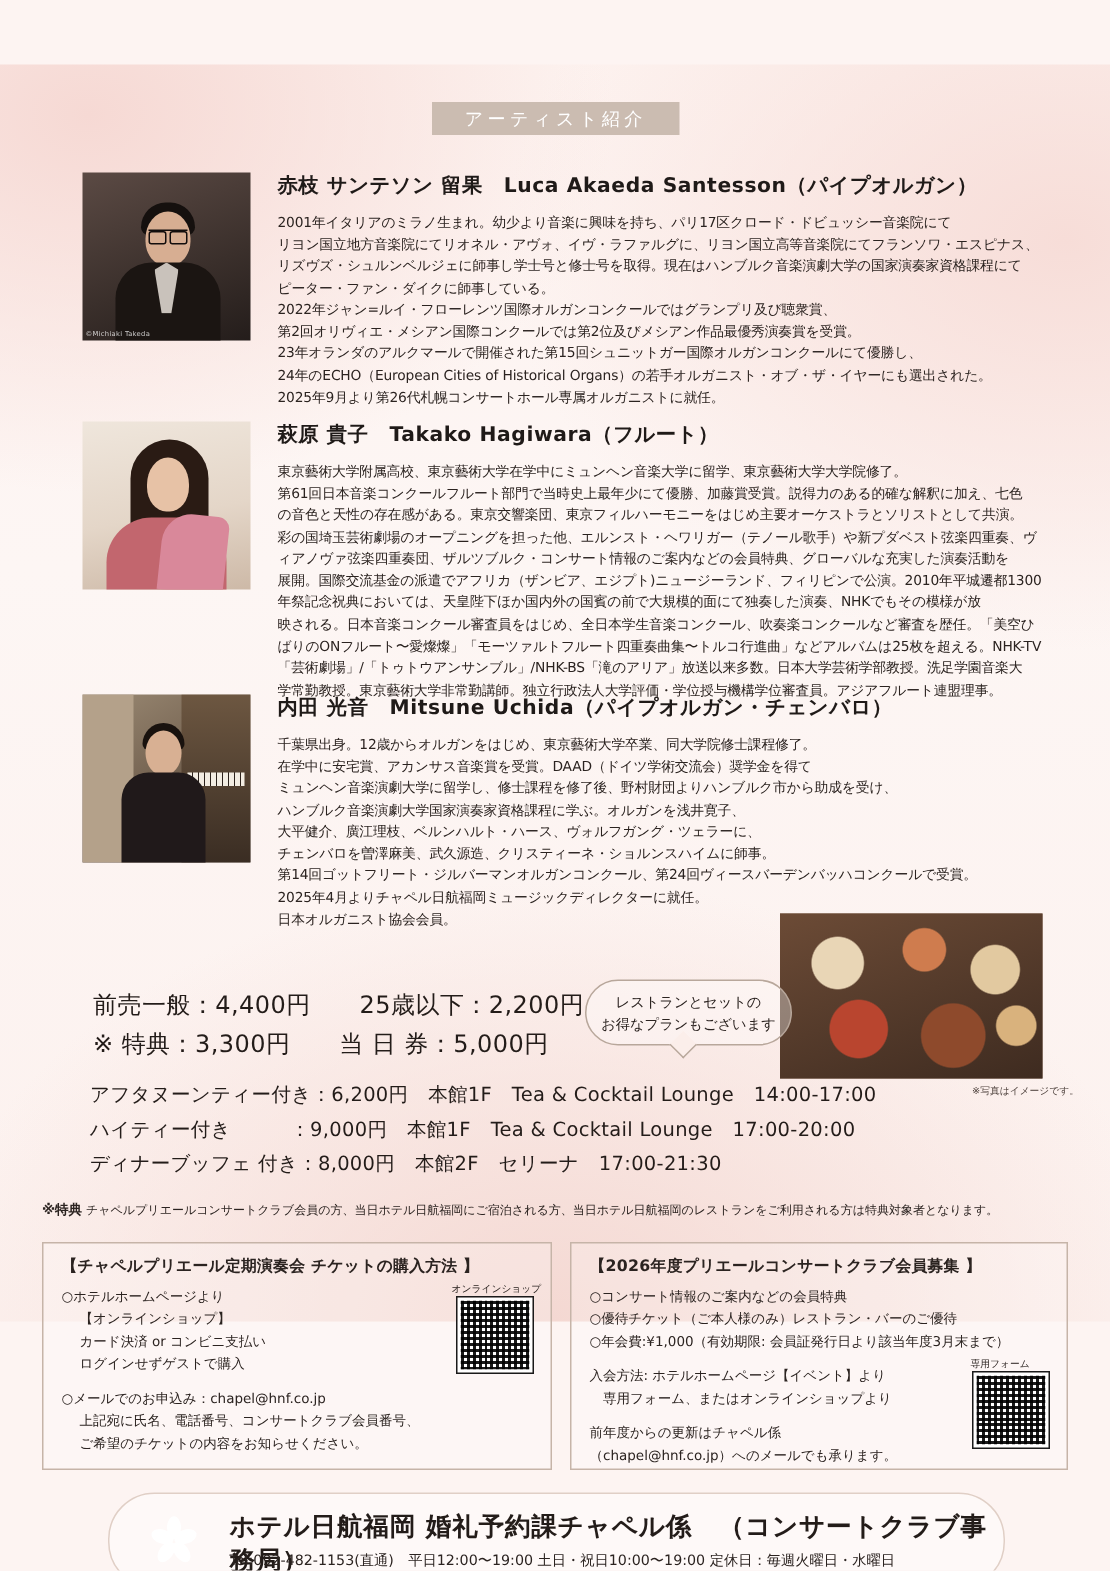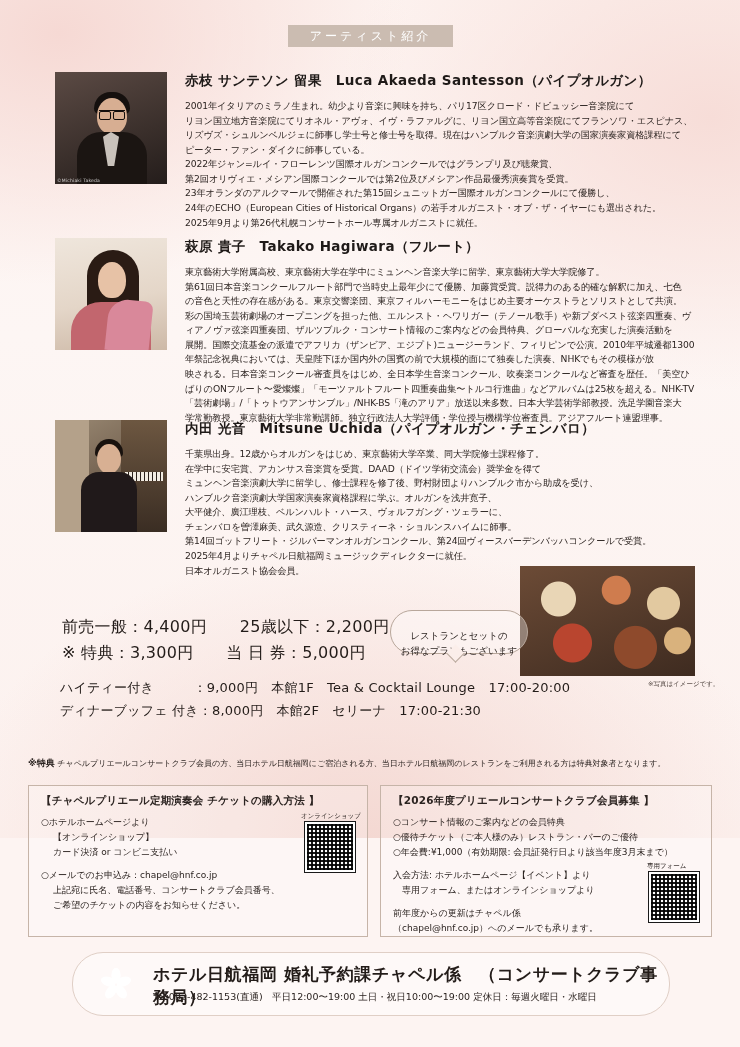--- a/index.html
+++ b/index.html
@@ -17,20 +17,21 @@
   }
   .page {
     position: relative;
     width: 740px;
     height: 838px;
     background:
       radial-gradient(ellipse 500px 360px at 8% 4%, #f6d9d4 0%, rgba(246,217,212,0) 70%),
       radial-gradient(ellipse 520px 380px at 96% 14%, #f7ddd8 0%, rgba(247,221,216,0) 72%),
       radial-gradient(ellipse 600px 420px at 50% 100%, #f4d8d2 0%, rgba(244,216,210,0) 70%),
       linear-gradient(180deg, #fdf3f0 0%, #fdf6f4 40%, #fcf1ee 100%);
+    margin-top: 43px;
   }
 
   
   .section-title {
     position: absolute;
     left: 288px;
     top: 25px;
     width: 165px;
     height: 22px;
     background: #cbbcb1;
@@ -208,21 +209,21 @@
     left: 390px;
     top: 610px;
     width: 138px;
     height: 44px;
     border: 1px solid #b8a79b;
     border-radius: 22px;
     background: rgba(255,255,255,.35);
     text-align: center;
     font-size: 9.5px;
     line-height: 15px;
-    padding-top: 17px;
+    padding-top: 7px;
     box-sizing: border-box;
     color: #2b2320;
   }
   .plan-bubble .tail {
     position: absolute;
     left: 58px;
     bottom: -7px;
     width: 12px;
     height: 12px;
     background: #fbeeea;
@@ -423,34 +424,36 @@
     <div>お得なプランもございます</div>
     <div class="tail"></div>
   </div>
 
   <div class="prices">
     <div>前売一般：4,400円　　25歳以下：2,200円</div>
     <div>※ 特典：3,300円　　当 日 券：5,000円</div>
   </div>
 
   <div class="meals">
+    <div>アフタヌーンティー付き：6,200円　本館1F　Tea &amp; Cocktail Lounge　14:00-17:00</div>
     <div>ハイティー付き　　　：9,000円　本館1F　Tea &amp; Cocktail Lounge　17:00-20:00</div>
     <div>ディナーブッフェ 付き：8,000円　本館2F　セリーナ　17:00-21:30</div>
   </div>
 
   <div class="note-line">
     <b>※特典</b>
     <span>チャペルプリエールコンサートクラブ会員の方、当日ホテル日航福岡にご宿泊される方、当日ホテル日航福岡のレストランをご利用される方は特典対象者となります。</span>
   </div>
 
   <div class="infobox left">
     <h4>【チャペルプリエール定期演奏会 チケットの購入方法 】</h4>
     <p>○ホテルホームページより</p>
     <p class="ind">【オンラインショップ】</p>
     <p class="ind">カード決済 or コンビニ支払い</p>
+    <p class="ind">ログインせずゲストで購入</p>
     <p style="margin-top:10px">○メールでのお申込み：chapel@hnf.co.jp</p>
     <p class="ind">上記宛に氏名、電話番号、コンサートクラブ会員番号、</p>
     <p class="ind">ご希望のチケットの内容をお知らせください。</p>
     <div class="qr-label" id="qr1l">オンラインショップ</div>
     <div class="qr" id="qr1"></div>
   </div>
 
   <div class="infobox right">
     <h4>【2026年度プリエールコンサートクラブ会員募集 】</h4>
     <p>○コンサート情報のご案内などの会員特典</p>

